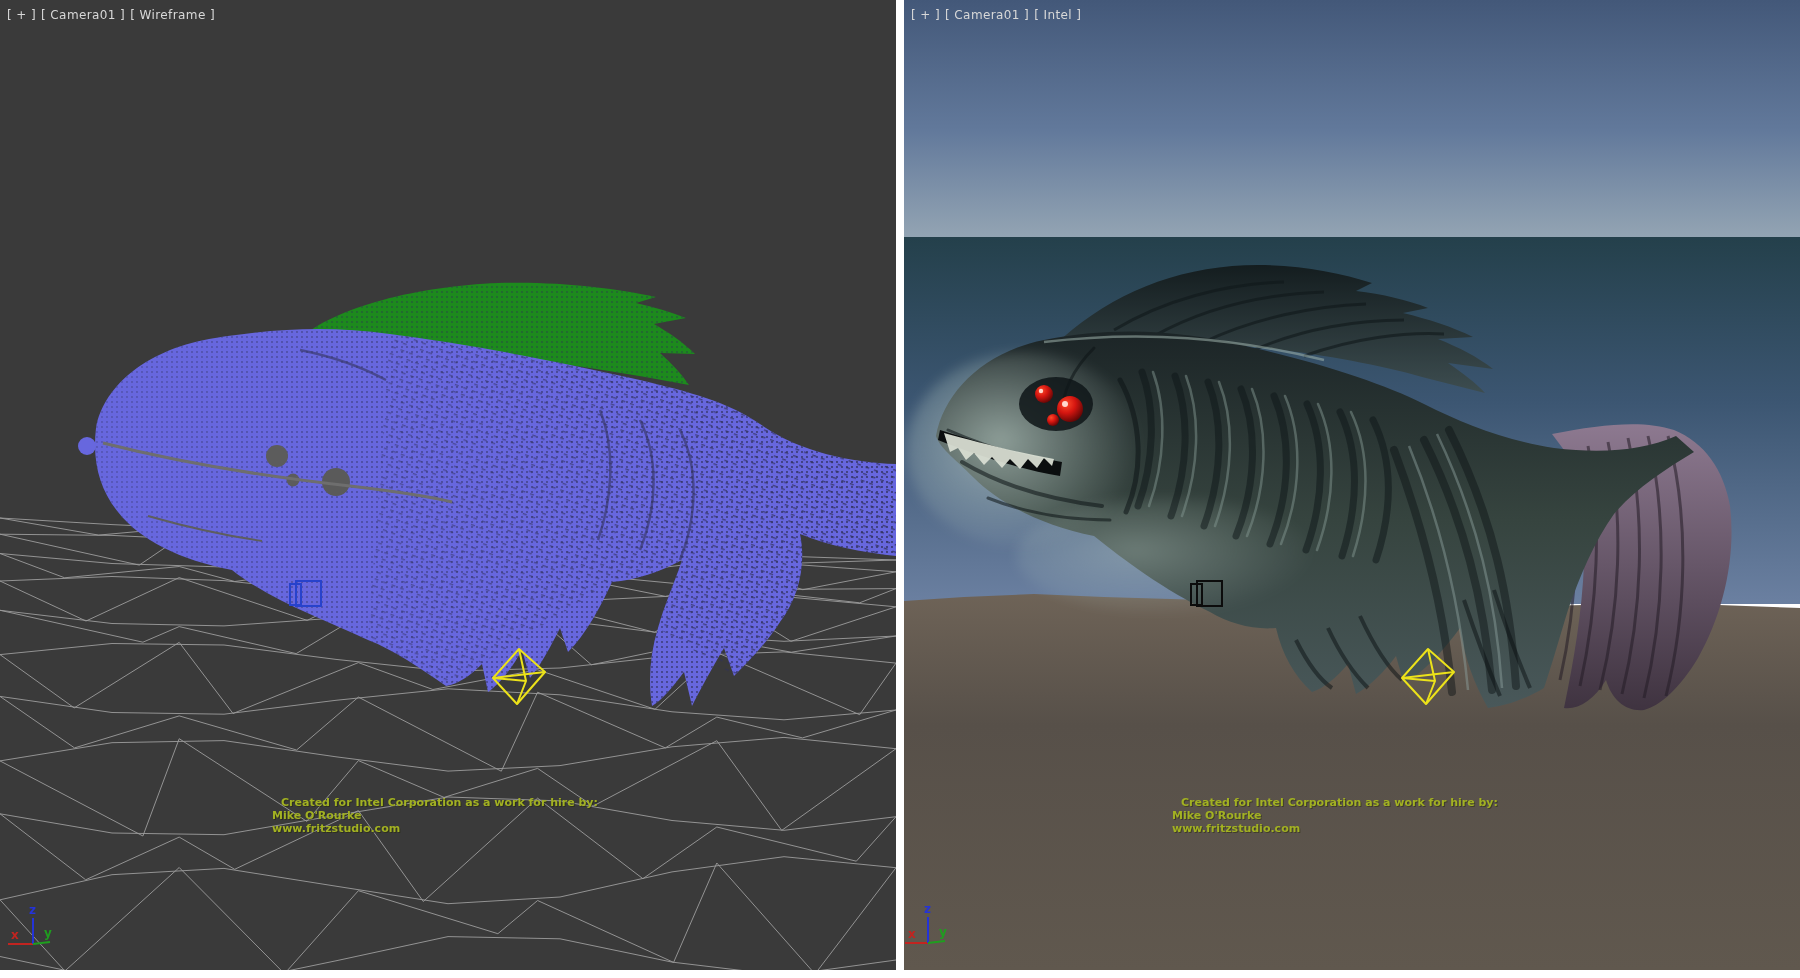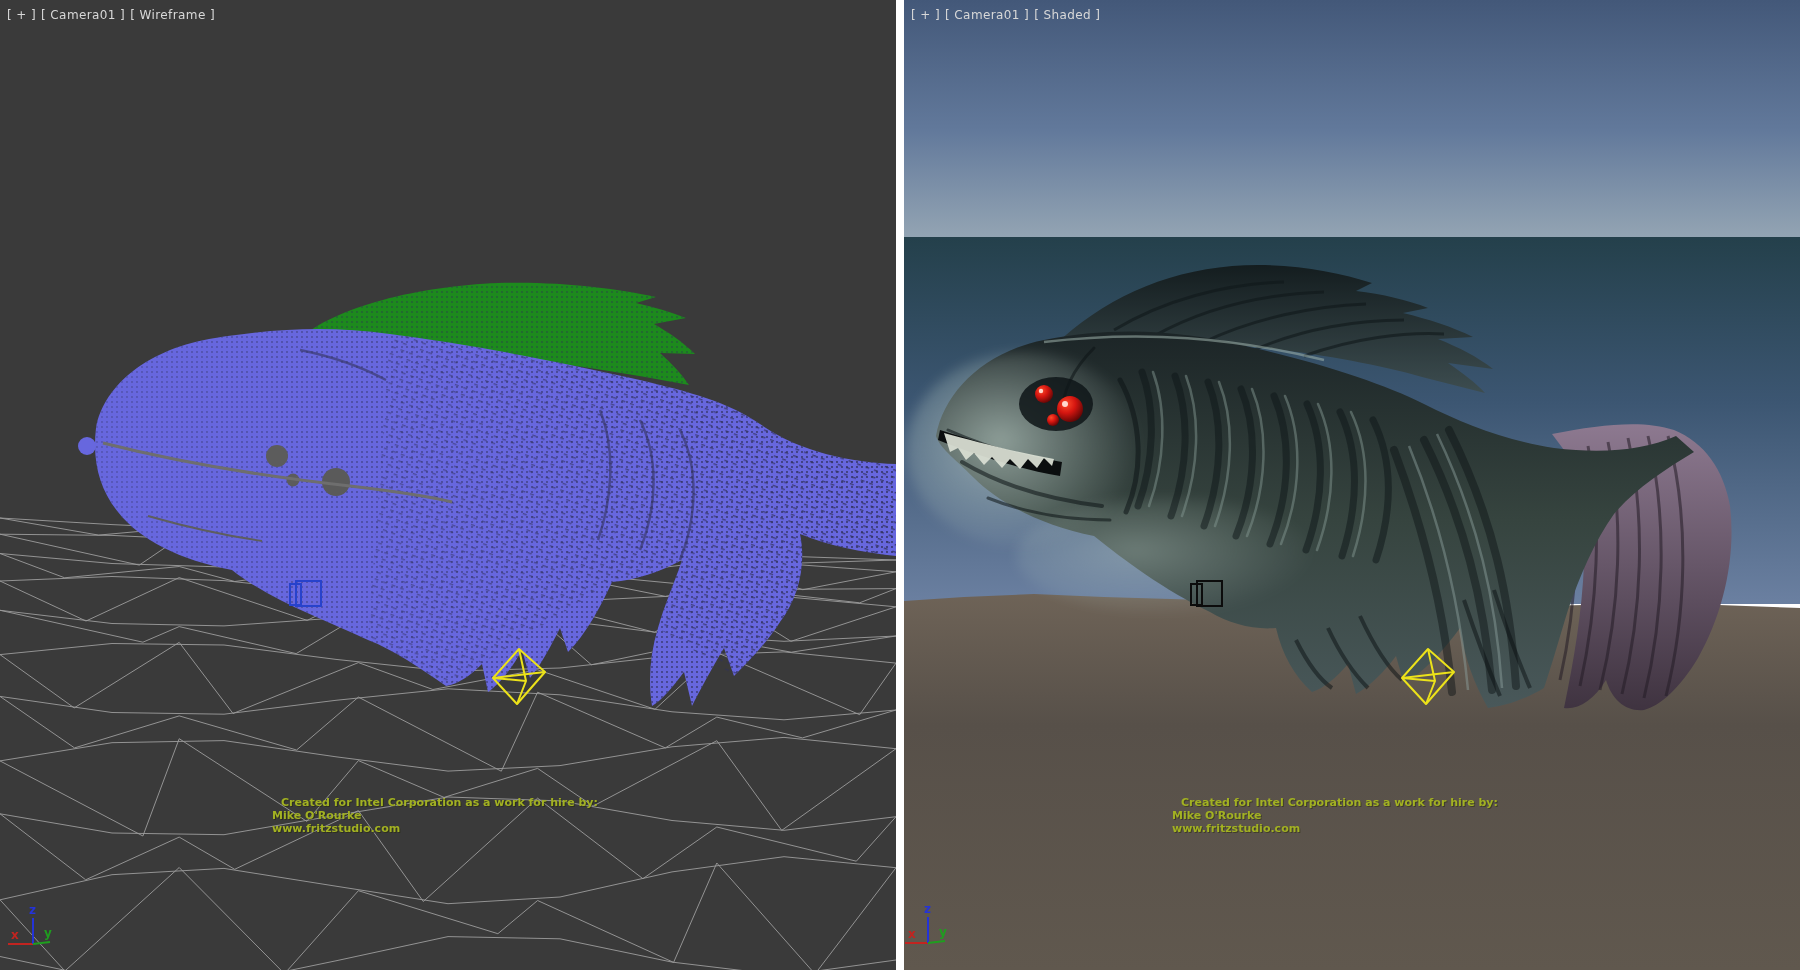--- a/index.html
+++ b/index.html
@@ -167,21 +167,21 @@
       <div>www.fritzstudio.com</div>
     </div>
   </div>
 
   <div class="divider"></div>
 
   <div class="vp">
     <div class="vp-label">
       <span>[ + ]</span>
       <span>[ Camera01 ]</span>
-      <span>[ Shaded ]</span>
+      <span>[ Intel ]</span>
     </div>
 
     <svg width="896" height="970" viewBox="0 0 896 970">
       <defs>
         <linearGradient id="Rsky" x1="0" y1="0" x2="0" y2="1">
           <stop offset="0" stop-color="#435879"></stop>
             <stop offset="0.55" stop-color="#62799b"></stop>
             <stop offset="1" stop-color="#93a4b3"></stop>
         </linearGradient>
         <linearGradient id="Rsea" x1="0" y1="0" x2="0" y2="1">

